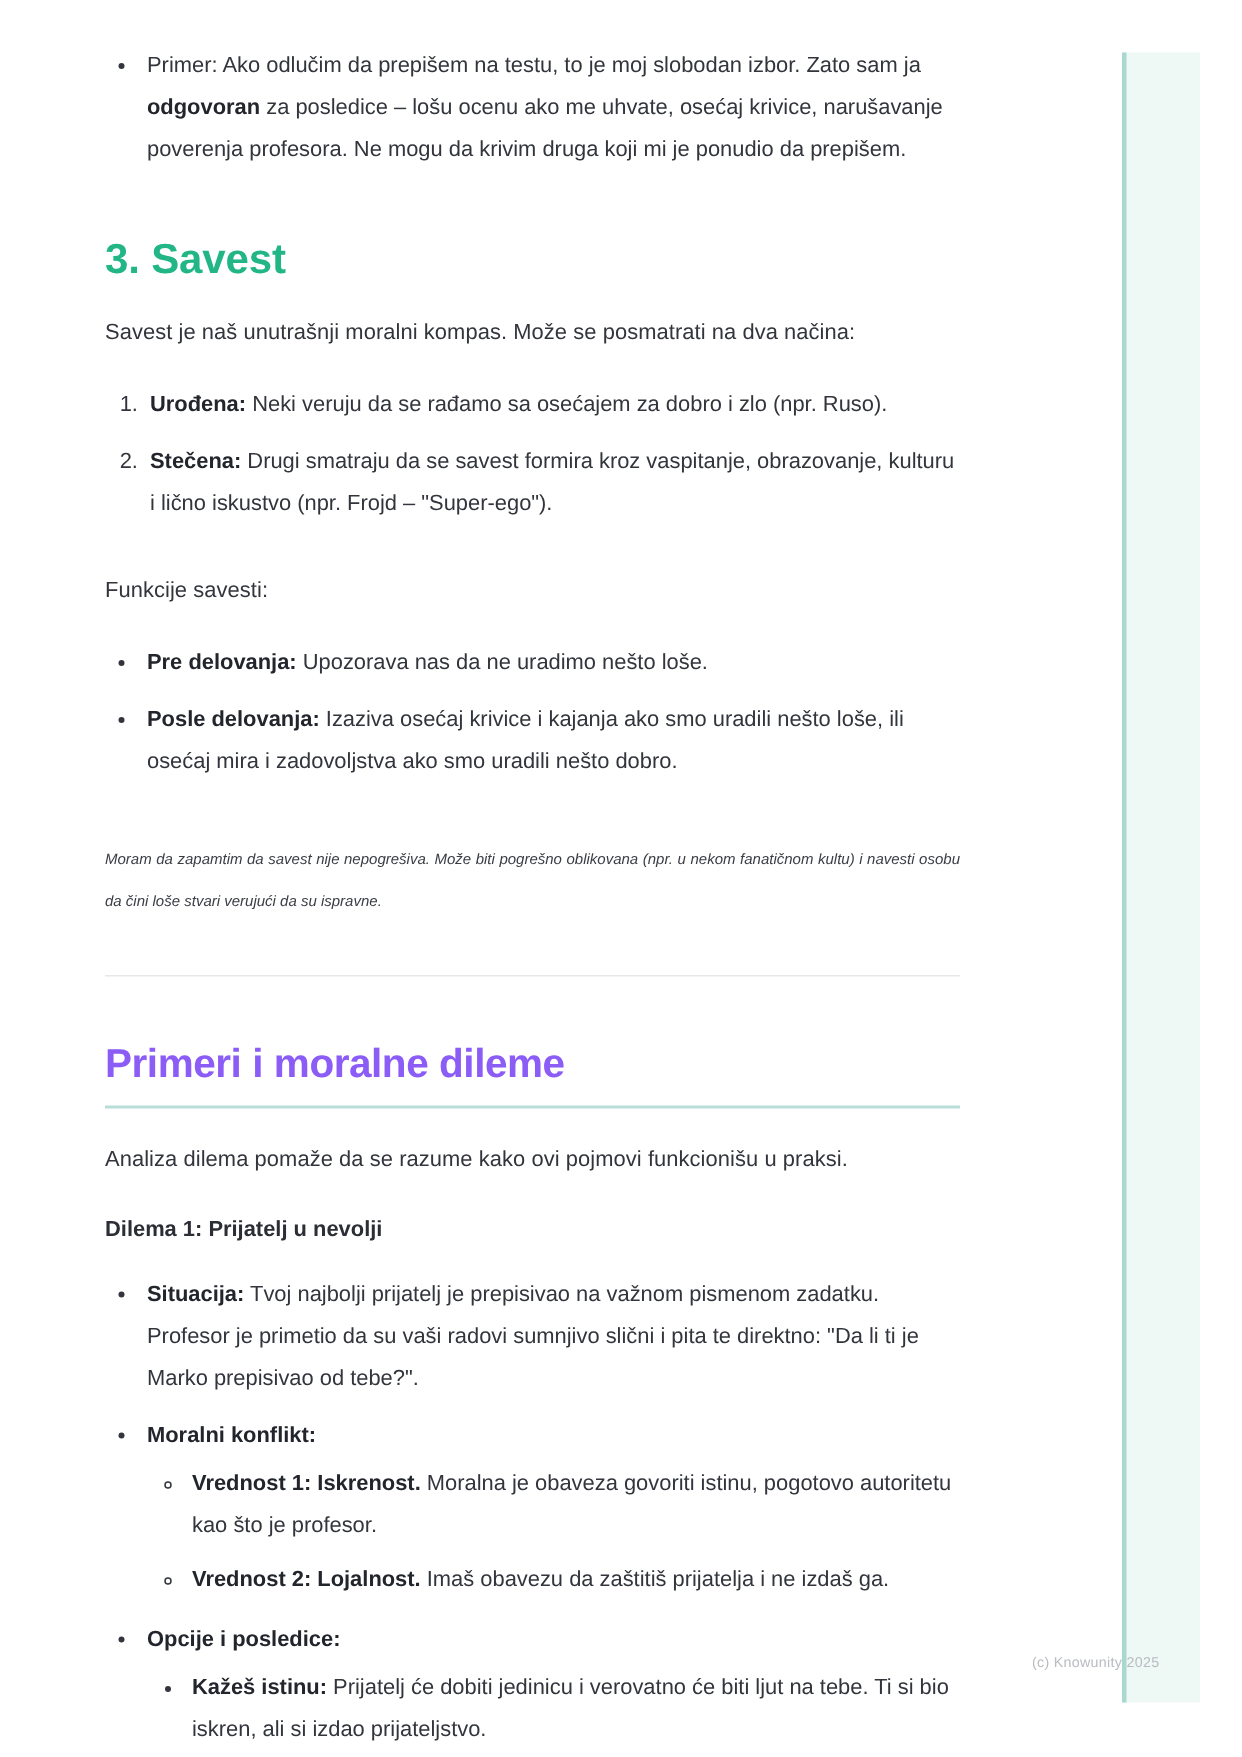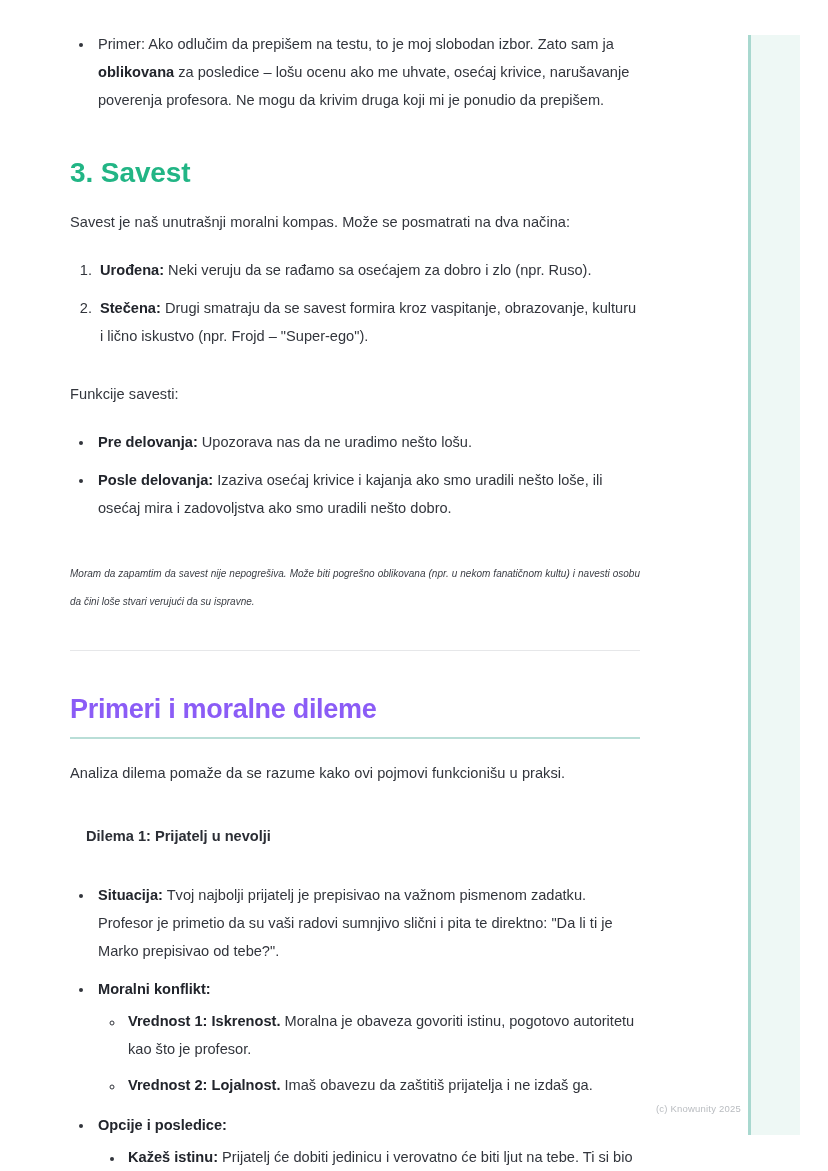--- a/index.html
+++ b/index.html
@@ -97,21 +97,21 @@
     border-top: 1px solid #e6e7e9;
     width: 570px;
     margin: 0;
   }
 
   p.dilemma-title {
     font-size: 14.6px;
     line-height: 26px;
     font-weight: bold;
     color: #2b2e35;
-    margin: 16px;
+    margin: 0;
   }
 
   
   ul.lvl1, ol.lvl1 {
     margin: 0;
     padding: 0 0 0 24px;
     list-style-position: outside;
   }
   ul.lvl1 { list-style-type: disc; }
   ol.lvl1 { list-style-type: decimal; padding-left: 26px; }
@@ -150,41 +150,41 @@
   b, .bold { font-weight: bold; color: #22252c; }
   .gap-16 { height: 16px; }
   .gap-20 { height: 20px; }
   .gap-28 { height: 28px; }
   .gap-34 { height: 34px; }
   .gap-40 { height: 40px; }
 
   
   .watermark {
     position: absolute;
-    left: 656px;
+    left: 688px;
     top: 1103px;
     font-size: 9.5px;
     color: #b9bcc0;
     letter-spacing: 0.2px;
     white-space: nowrap;
     font-family: "Liberation Sans", sans-serif;
   }
 </style>
 </head>
 <body>
 
 <div class="edge-band"></div>
 <div class="edge-band-rule"></div>
 
 <div class="page">
   <div class="content">
 
     <ul class="lvl1">
       <li>
-        <span>Primer:</span><span> Ako odlučim da prepišem na testu, to je moj slobodan izbor. Zato sam ja </span><b>oblikovana</b><span> za posledice – lošu ocenu ako me uhvate, osećaj krivice, narušavanje poverenja profesora. Ne mogu da krivim druga koji mi je ponudio da prepišem.</span>
+        <span>Primer:</span><span> Ako odlučim da prepišem na testu, to je moj slobodan izbor. Zato sam ja </span><b>odgovoran</b><span> za posledice – lošu ocenu ako me uhvate, osećaj krivice, narušavanje poverenja profesora. Ne mogu da krivim druga koji mi je ponudio da prepišem.</span>
       </li>
     </ul>
 
     <div class="gap-34"></div>
 
     <h2 class="section-sub">3. Savest</h2>
 
     <div class="gap-20"></div>
 
     <p class="body">Savest je naš unutrašnji moralni kompas. Može se posmatrati na dva načina:</p>
@@ -201,21 +201,21 @@
     </ol>
 
     <div class="gap-20"></div>
 
     <p class="body">Funkcije savesti:</p>
 
     <div class="gap-20"></div>
 
     <ul class="lvl1">
       <li>
-        <b>Pre delovanja:</b><span> Upozorava nas da ne uradimo nešto lošu.</span>
+        <b>Pre delovanja:</b><span> Upozorava nas da ne uradimo nešto loše.</span>
       </li>
       <li>
         <b>Posle delovanja:</b><span> Izaziva osećaj krivice i kajanja ako smo uradili nešto loše, ili osećaj mira i zadovoljstva ako smo uradili nešto dobro.</span>
       </li>
     </ul>
 
     <div class="gap-28"></div>
 
     <p class="note">Moram da zapamtim da savest nije nepogrešiva. Može biti pogrešno oblikovana (npr. u nekom fanatičnom kultu) i navesti osobu da čini loše stvari verujući da su ispravne.</p>
 

